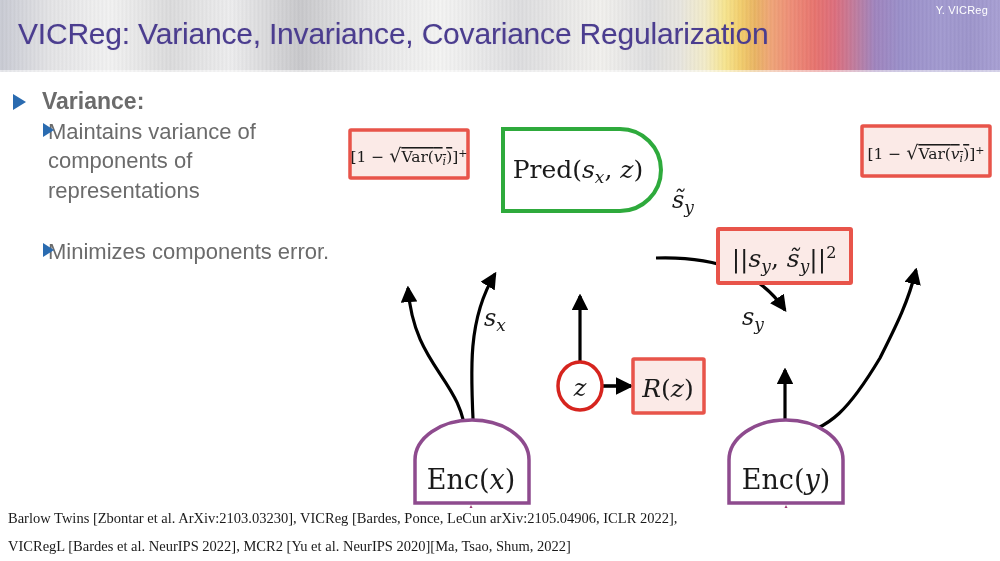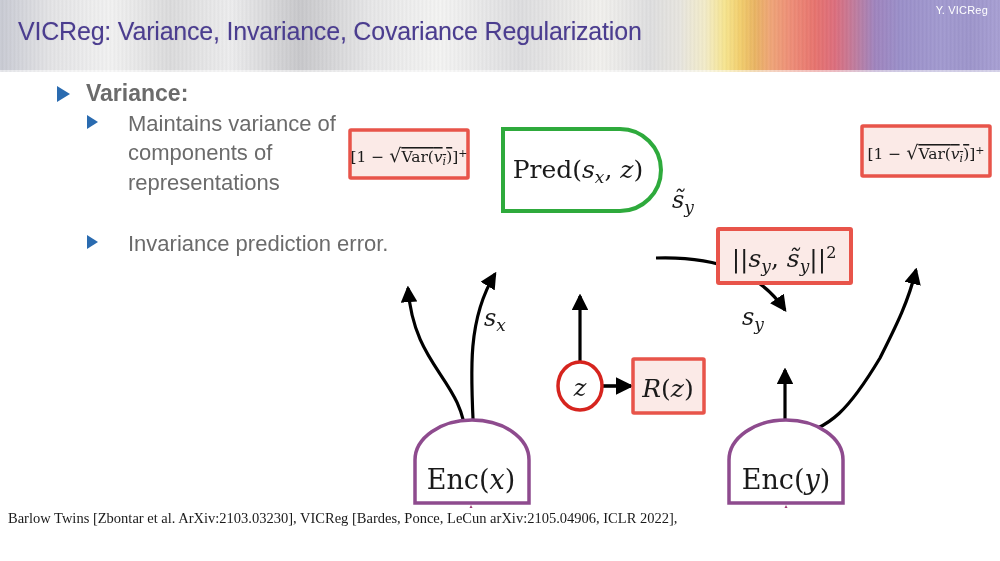--- a/index.html
+++ b/index.html
@@ -75,21 +75,21 @@
     position: absolute;
     left: 0; top: 70px;
     width: 1000px; height: 2px;
     background: rgba(255,255,255,0.55);
   }
 
   #slide-title {
     position: absolute;
     left: 18px;
     top: 17px;
-    font-size: 25px;
+    font-size: 30px;
     font-weight: 400;
     letter-spacing: -0.2px;
     color: #4b3d8f;
     white-space: nowrap;
     z-index: 3;
     text-shadow: 0 0 1px rgba(75,61,143,0.25);
   }
 
   #author-tag {
     position: absolute;
@@ -99,36 +99,35 @@
     color: #ffffff;
     font-weight: 400;
     z-index: 3;
     letter-spacing: 0.2px;
   }
 
   
   #bullets {
     position: absolute;
     left: 0px;
-    top: 80px;
+    top: 88px;
     width: 345px;
-    margin-left: 44px;
   }
   .bullet-l1 {
     position: relative;
     padding-left: 42px;
     margin-bottom: 2px;
     font-size: 23px;
     font-weight: bold;
     color: #6b6b6b;
     line-height: 1.18;
   }
   .bullet-l2 {
     position: relative;
-    padding-left: 84px;
+    padding-left: 48px;
     font-size: 22px;
     font-weight: normal;
     color: #6b6b6b;
     line-height: 1.33;
   }
   .tri {
     position: absolute;
     width: 0; height: 0;
     border-top: 8px solid transparent;
     border-bottom: 8px solid transparent;
@@ -185,21 +184,21 @@
     <div class="bullet-l2">
       <span class="tri"></span>
       <span>Maintains variance of components of representations</span>
     </div>
 
     <div class="gap-block"></div>
 
 
     <div class="bullet-l2">
       <span class="tri"></span>
-      <span>Invariance prediction error.</span>
+      <span>Minimizes components error.</span>
     </div>
 
   </div>
 
   <div id="diagram">
     <svg width="1000" height="430" viewBox="0 0 1000 430" xmlns="http://www.w3.org/2000/svg">
       <defs>
         <marker id="arrowBlack" viewBox="0 0 10 10" refX="8.5" refY="5" markerWidth="5.2" markerHeight="5.2" orient="auto-start-reverse">
           <path d="M 0 0 L 10 5 L 0 10 z" fill="#000000"></path>
         </marker>
@@ -307,15 +306,16 @@
         <text x="742" y="247" font-size="24">
           <tspan font-style="italic">s</tspan><tspan font-size="17" dy="5" font-style="italic">y</tspan>
         </text>
       </g>
 
     </svg>
   </div>
 
   <div id="footer">
     <div class="footer-line">Barlow Twins [Zbontar et al. ArXiv:2103.03230], VICReg [Bardes, Ponce, LeCun arXiv:2105.04906, ICLR 2022],</div>
+    <div class="footer-line">VICRegL [Bardes et al. NeurIPS 2022], MCR2 [Yu et al. NeurIPS 2020][Ma, Tsao, Shum, 2022]</div>
   </div>
 
 </div>
 
 </body></html>

